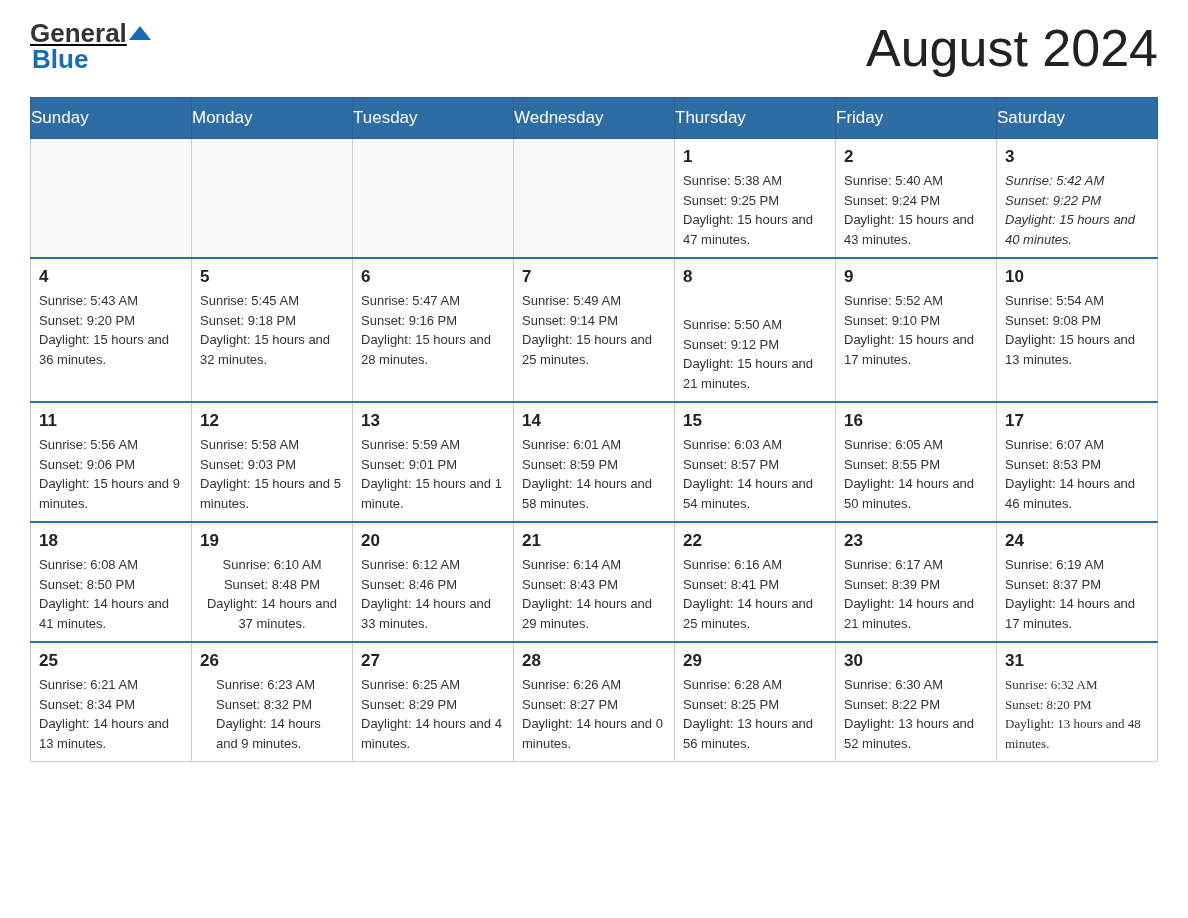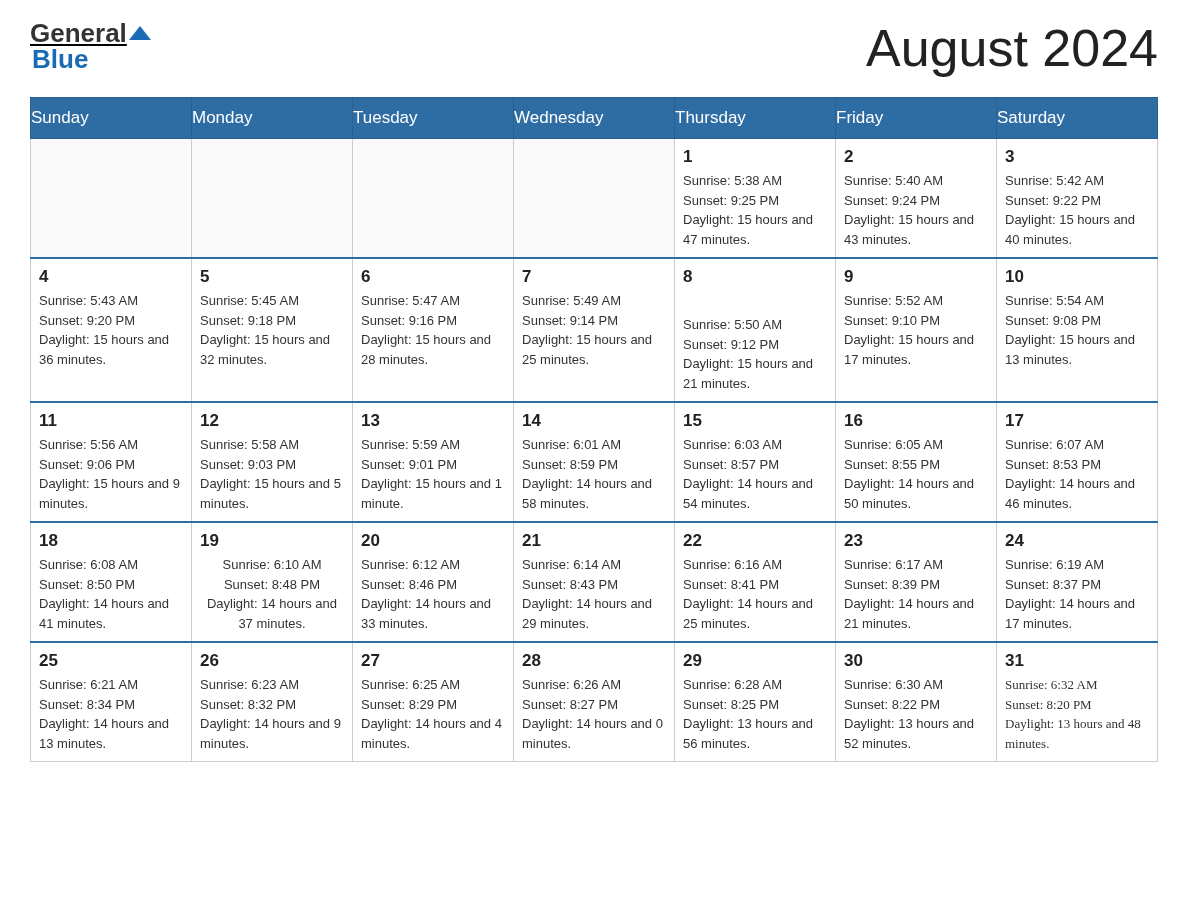--- a/index.html
+++ b/index.html
@@ -134,21 +134,21 @@
 Daylight: 15 hours and 47 minutes.</div>
         </td>
         <td>
           <div class="day-number">2</div>
           <div class="day-info" style="white-space: pre-line;">Sunrise: 5:40 AM
 Sunset: 9:24 PM
 Daylight: 15 hours and 43 minutes.</div>
         </td>
         <td>
           <div class="day-number">3</div>
-          <div class="day-info" style="white-space: pre-line;">Sunrise: 5:42 AM
+          <div class="day-info" style="white-space: pre-line; font-style: italic;">Sunrise: 5:42 AM
 Sunset: 9:22 PM
 Daylight: 15 hours and 40 minutes.</div>
         </td>
       </tr>
       <tr class="row-divider">
         <td>
           <div class="day-number">4</div>
           <div class="day-info" style="white-space: pre-line;">Sunrise: 5:43 AM
 Sunset: 9:20 PM
 Daylight: 15 hours and 36 minutes.</div>
@@ -280,21 +280,21 @@
       </tr>
       <tr class="row-divider">
         <td>
           <div class="day-number">25</div>
           <div class="day-info" style="white-space: pre-line;">Sunrise: 6:21 AM
 Sunset: 8:34 PM
 Daylight: 14 hours and 13 minutes.</div>
         </td>
         <td>
           <div class="day-number">26</div>
-          <div class="day-info" style="white-space: pre-line;">Sunrise: 6:23 AM
+          <div class="day-info" style="white-space: pre-line; margin-left: 16px;">Sunrise: 6:23 AM
 Sunset: 8:32 PM
 Daylight: 14 hours and 9 minutes.</div>
         </td>
         <td>
           <div class="day-number">27</div>
           <div class="day-info" style="white-space: pre-line;">Sunrise: 6:25 AM
 Sunset: 8:29 PM
 Daylight: 14 hours and 4 minutes.</div>
         </td>
         <td>

